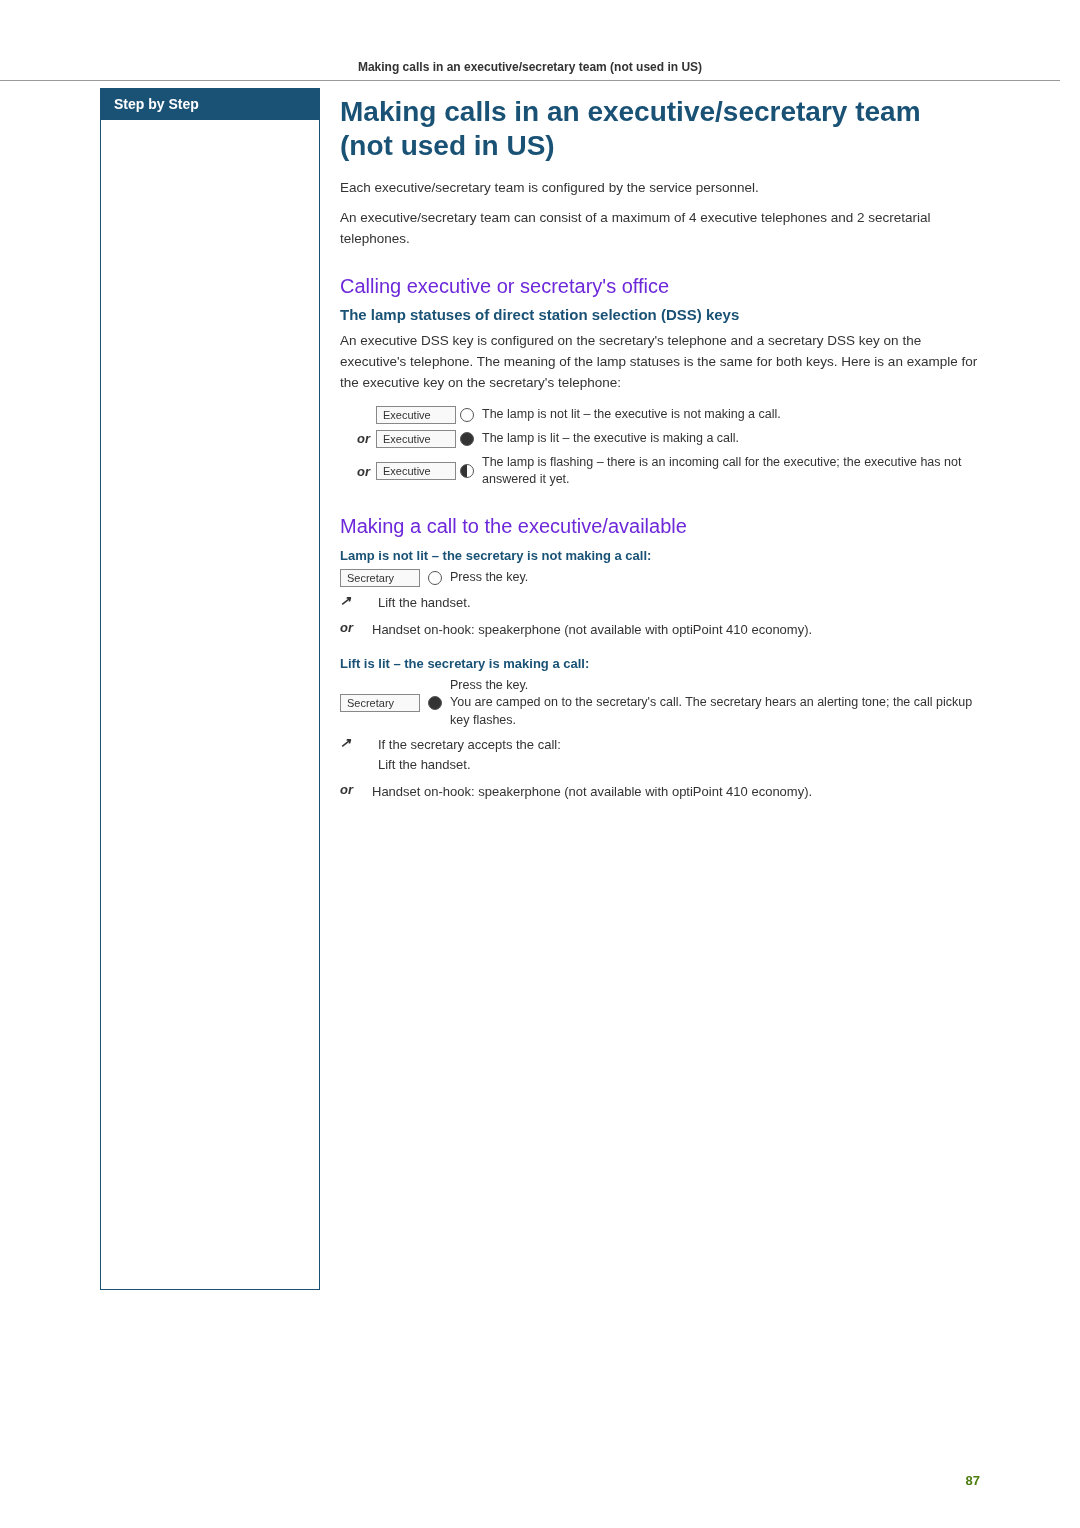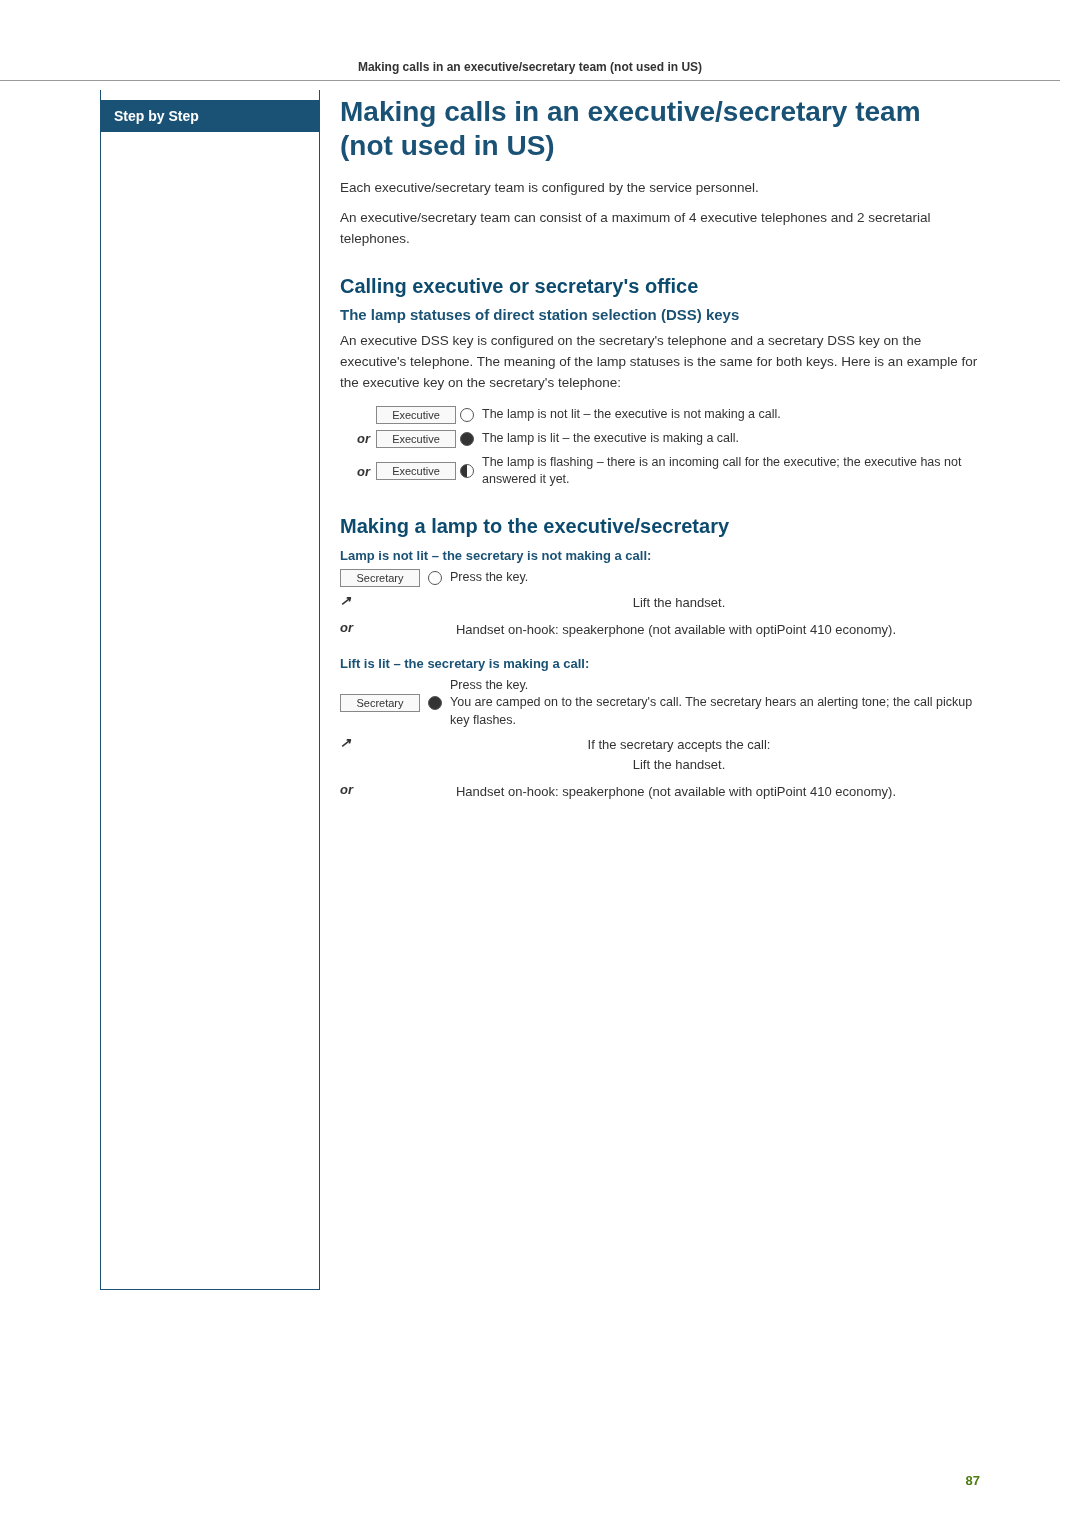--- a/index.html
+++ b/index.html
@@ -30,21 +30,21 @@
       font-size: 12px;
       font-weight: bold;
       color: #333;
       border-bottom: 1px solid #999;
       padding-bottom: 6px;
     }
 
     
     .step-by-step-banner {
       position: absolute;
-      top: 100px;
+      top: 88px;
       left: 100px;
       width: 220px;
       background: #1a5276;
       color: white;
       font-size: 14px;
       font-weight: bold;
       padding: 8px 14px;
     }
 
     
@@ -65,22 +65,22 @@
 
     .intro-text {
       font-size: 13.5px;
       color: #333;
       line-height: 1.5;
       margin-bottom: 10px;
     }
 
     .section-title {
       font-size: 20px;
-      font-weight: bold;
-      color: #0c4a6e;
+      font-weight: normal;
+      color: #6d28d9;
       margin-top: 26px;
       margin-bottom: 4px;
     }
 
     .subsection-title {
       font-size: 15px;
       font-weight: bold;
       color: #1a5276;
       margin-top: 8px;
       margin-bottom: 8px;
@@ -109,21 +109,21 @@
       font-weight: bold;
     }
 
     .key-box {
       border: 1px solid #888;
       background: #f9f9f9;
       font-size: 11px;
       color: #333;
       padding: 2px 6px;
       width: 80px;
-      text-align: center;
+      text-align: left;
     }
 
     .lamp-icon {
       display: inline-flex;
       align-items: center;
       margin-left: 4px;
       margin-right: 8px;
     }
 
     
@@ -214,21 +214,20 @@
       font-style: italic;
       color: #333;
       min-width: 24px;
     }
 
     .step-text {
       font-size: 13px;
       color: #333;
       line-height: 1.5;
       flex: 1;
-      text-align: center;
     }
 
     
     .inline-diagram {
       display: flex;
       align-items: center;
       margin-bottom: 6px;
     }
 
     .inline-diagram .key-box {
@@ -290,21 +289,21 @@
           <div class="lamp-icon">
             <span class="lamp-half"></span>
           </div>
           <div class="lamp-desc">The lamp is flashing – there is an incoming call for the executive; the executive has not answered it yet.</div>
         </div>
 
       </div>
     </div>
 
     <div class="section-block">
-      <div class="section-title">Making a lamp to the executive/secretary</div>
+      <div class="section-title">Making a call to the executive/available</div>
 
       <div style="margin-top:10px;">
         <div class="lamp-section-title">Lamp is not lit – the secretary is not making a call:</div>
 
         <div class="inline-diagram">
           <div class="key-box">Secretary</div>
           <div class="lamp-icon">
             <span class="lamp-off"></span>
           </div>
           <div class="lamp-desc">Press the key.</div>

